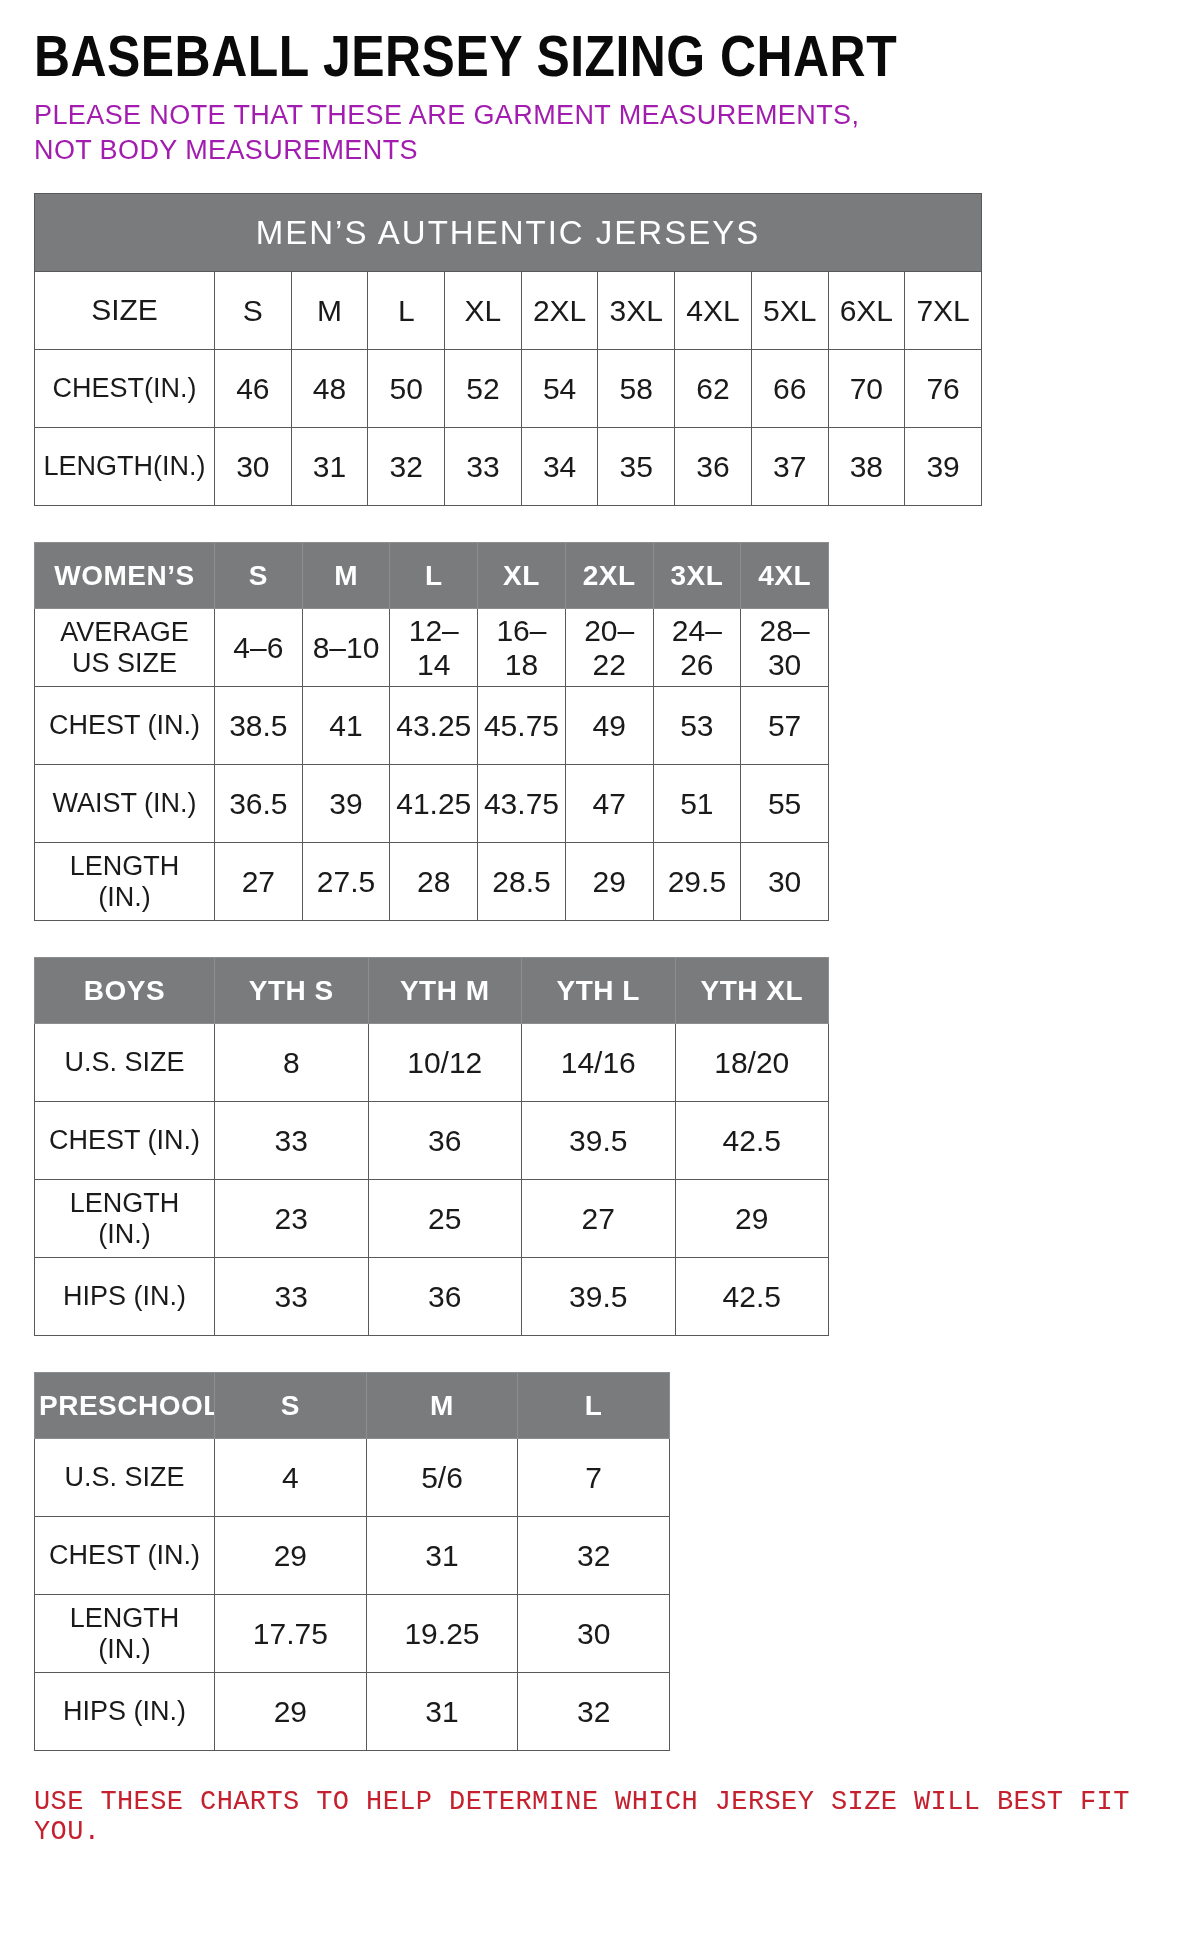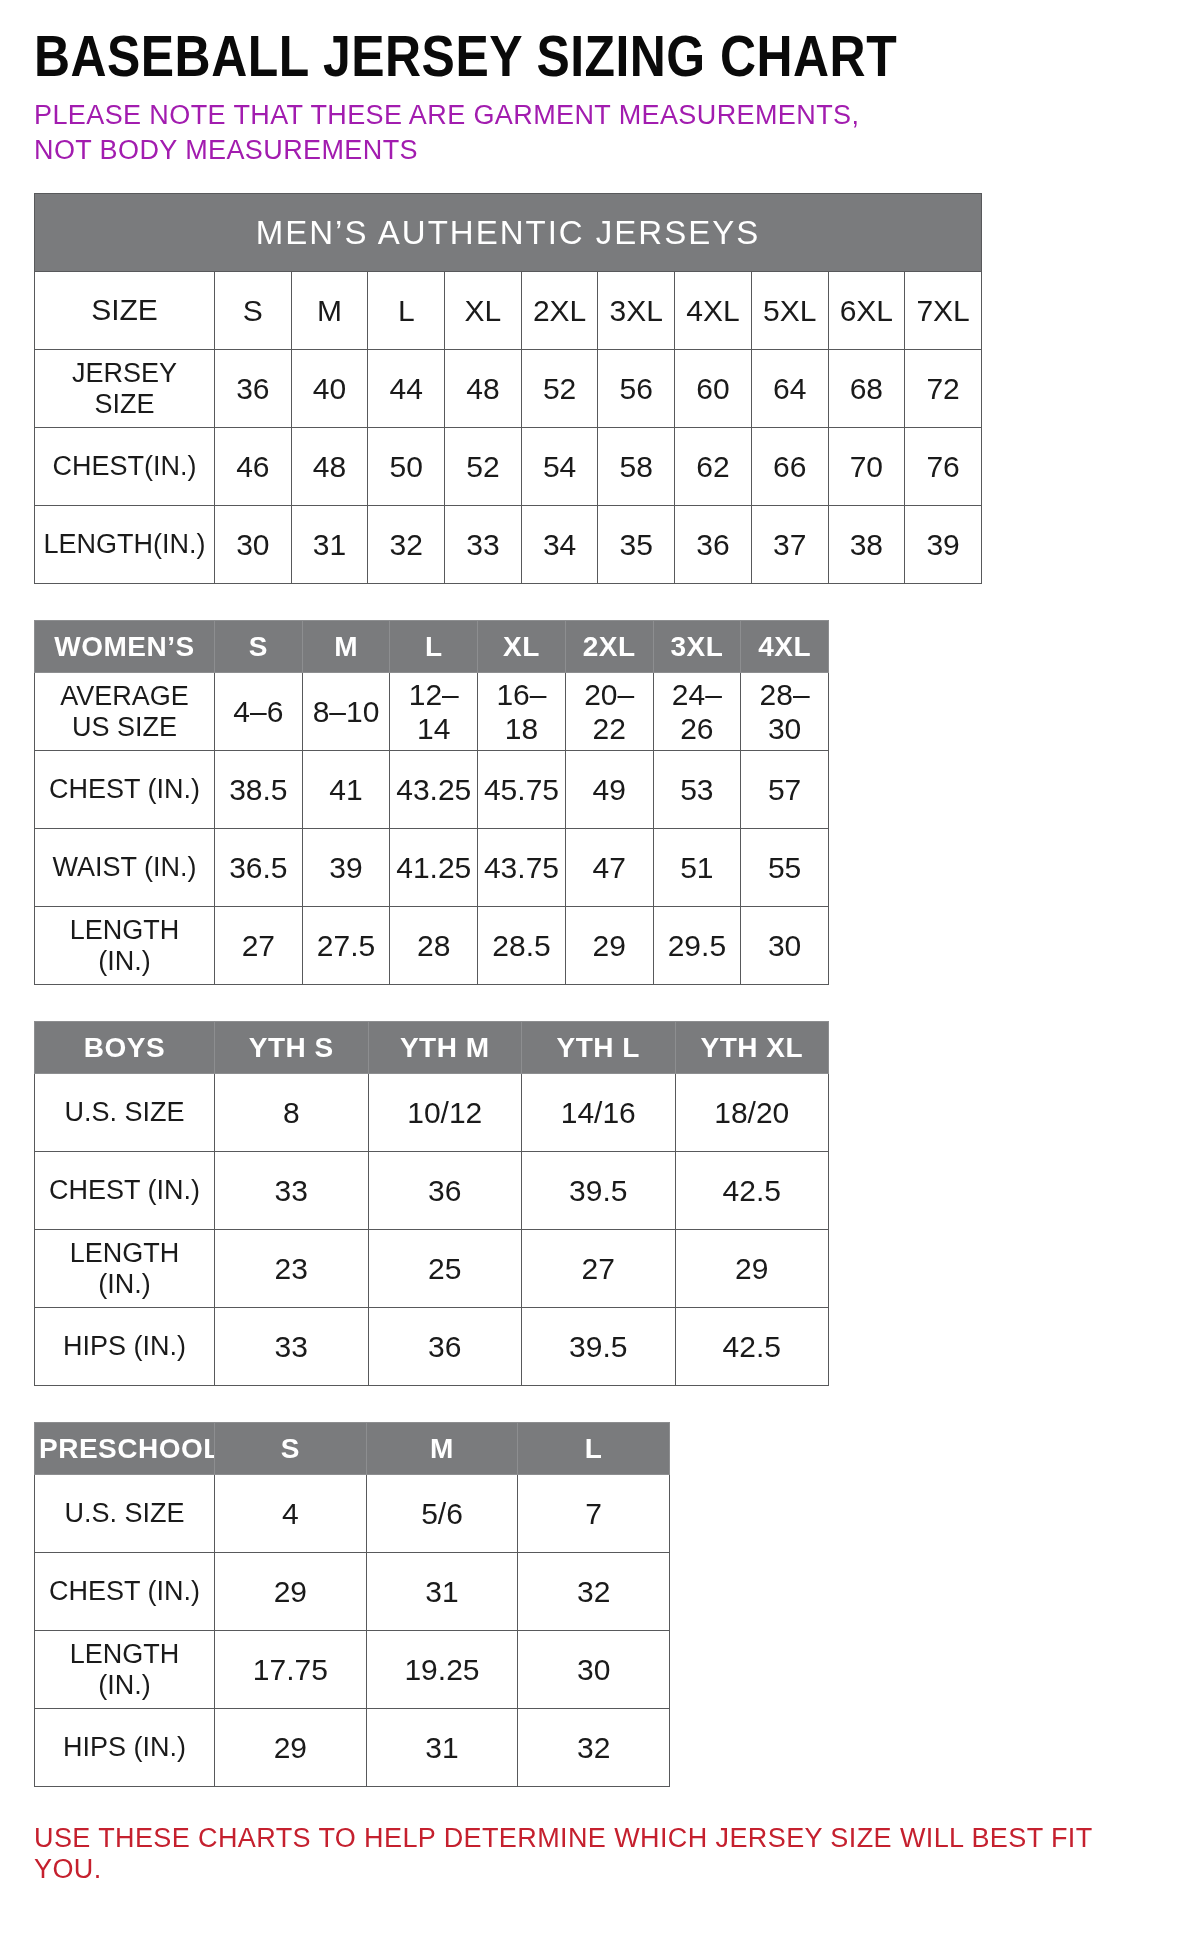--- a/index.html
+++ b/index.html
@@ -66,37 +66,38 @@
   }
   table.sizing th.banner {
     height: 78px;
     background: #7a7b7d;
     color: #ffffff;
     font-size: 33px;
     font-weight: 500;
     letter-spacing: 2px;
   }
   table.sizing th.gray-head {
-    height: 52px;
+    height: 66px;
     background: #7a7b7d;
     color: #ffffff;
     font-size: 28px;
     font-weight: 600;
     letter-spacing: 0.5px;
     border: 1px solid #8d8e90;
   }
   table.sizing td.white-head {
     font-size: 30px;
     height: 78px;
   }
   p.footer-note {
     margin: 6px 0 0 0;
     font-size: 27px;
     letter-spacing: 0.4px;
     color: #c5202e;
+    font-family: Liberation Mono, monospace;
   }
 </style>
 </head>
 <body>
 
 <div class="page">
   <h1 class="page-title">BASEBALL JERSEY SIZING CHART</h1>
   <p class="note">PLEASE NOTE THAT THESE ARE GARMENT MEASUREMENTS, NOT BODY MEASUREMENTS</p>
 
   <table class="sizing tbl-mens">
@@ -124,33 +125,20 @@
           <td class="white-head">L</td>
           <td class="white-head">XL</td>
           <td class="white-head">2XL</td>
           <td class="white-head">3XL</td>
           <td class="white-head">4XL</td>
           <td class="white-head">5XL</td>
           <td class="white-head">6XL</td>
           <td class="white-head">7XL</td>
         </tr>
         <tr>
-          <td class="row-label">JERSEY SIZE</td>
-          <td>36</td>
-          <td>40</td>
-          <td>44</td>
-          <td>48</td>
-          <td>52</td>
-          <td>56</td>
-          <td>60</td>
-          <td>64</td>
-          <td>68</td>
-          <td>72</td>
-        </tr>
-        <tr>
           <td class="row-label">CHEST(IN.)</td>
           <td>46</td>
           <td>48</td>
           <td>50</td>
           <td>52</td>
           <td>54</td>
           <td>58</td>
           <td>62</td>
           <td>66</td>
           <td>70</td>

